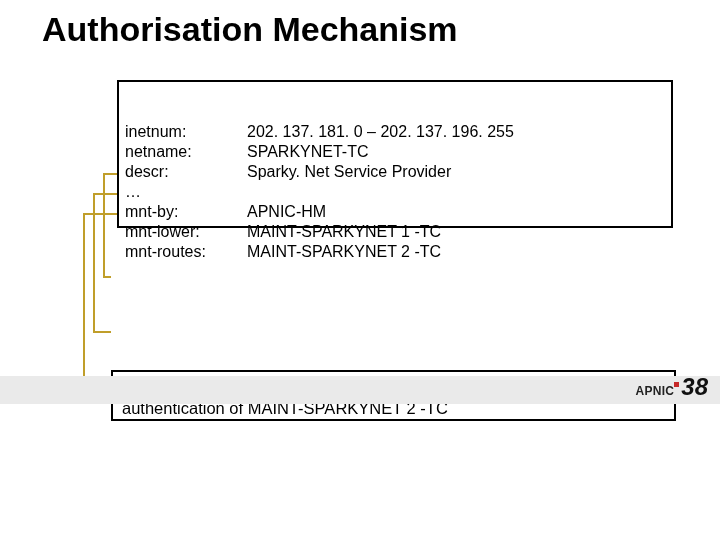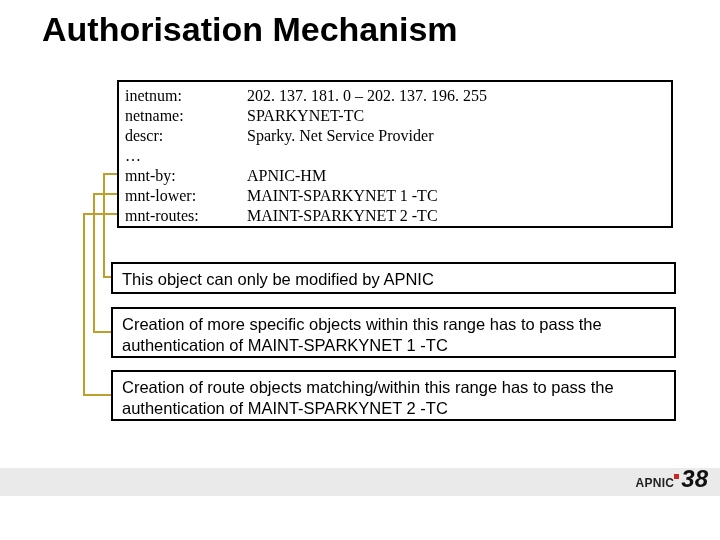--- a/index.html
+++ b/index.html
@@ -1,21 +1,21 @@
 <!DOCTYPE html>
 <html><head>
 <meta charset="utf-8">
 <style>
   * { box-sizing: border-box; margin: 0; padding: 0; }
   html, body { width: 720px; height: 540px; font-family: Arial, Helvetica, sans-serif; background: #fff; }
 
   .slide {
     position: relative;
     width: 720px;
-    height: 496px;
+    height: 404px;
     background: #fff;
   }
 
   .title {
     position: absolute;
     left: 42px;
     top: 10px;
     font-size: 34px;
     font-weight: 700;
     color: #000;
@@ -25,25 +25,26 @@
     position: absolute;
     left: 117px;
     top: 80px;
     width: 556px;
     height: 148px;
     border: 2px solid #000;
     background: #fff;
     padding: 4px 6px;
   }
   .code-box pre {
-    font-family: Liberation Serif, serif;
+    font-family: Liberation Sans, sans-serif;
     font-size: 16px;
     line-height: 20px;
     white-space: pre;
     color: #000;
+    margin-top: 36px;
   }
   .code-row span.key { display: inline-block; width: 122px;}
 
   .explain {
     position: absolute;
     left: 111px;
     width: 565px;
     border: 2px solid #000;
     background: #fff;
     padding: 5px 9px;
@@ -133,22 +134,20 @@
   <div class="code-box">
     <pre><span class="code-row"><span class="key">inetnum:</span><span>202. 137. 181. 0 – 202. 137. 196. 255</span></span>
 <span class="code-row"><span class="key">netname:</span><span>SPARKYNET-TC</span></span>
 <span class="code-row"><span class="key">descr:</span><span>Sparky. Net Service Provider</span></span>
 <span class="code-row"><span class="key">…</span></span>
 <span class="code-row"><span class="key">mnt-by:</span><span>APNIC-HM</span></span>
 <span class="code-row"><span class="key">mnt-lower:</span><span>MAINT-SPARKYNET 1 -TC</span></span>
 <span class="code-row"><span class="key">mnt-routes:</span><span>MAINT-SPARKYNET 2 -TC</span></span></pre>
   </div>
 
-  <div class="explain e1">This object can only be modified by APNIC</div>
-  <div class="explain e2">Creation of more specific objects within this range has to pass the authentication of MAINT-SPARKYNET 1 -TC</div>
   <div class="explain e3">Creation of route objects matching/within this range has  to pass the authentication of MAINT-SPARKYNET 2 -TC</div>
 
   <div class="footer-bar"></div>
 
   <div class="logo">
     <span class="ap">APNIC</span>
     <span class="dot"></span>
     <span class="num">38</span>
   </div>
 

